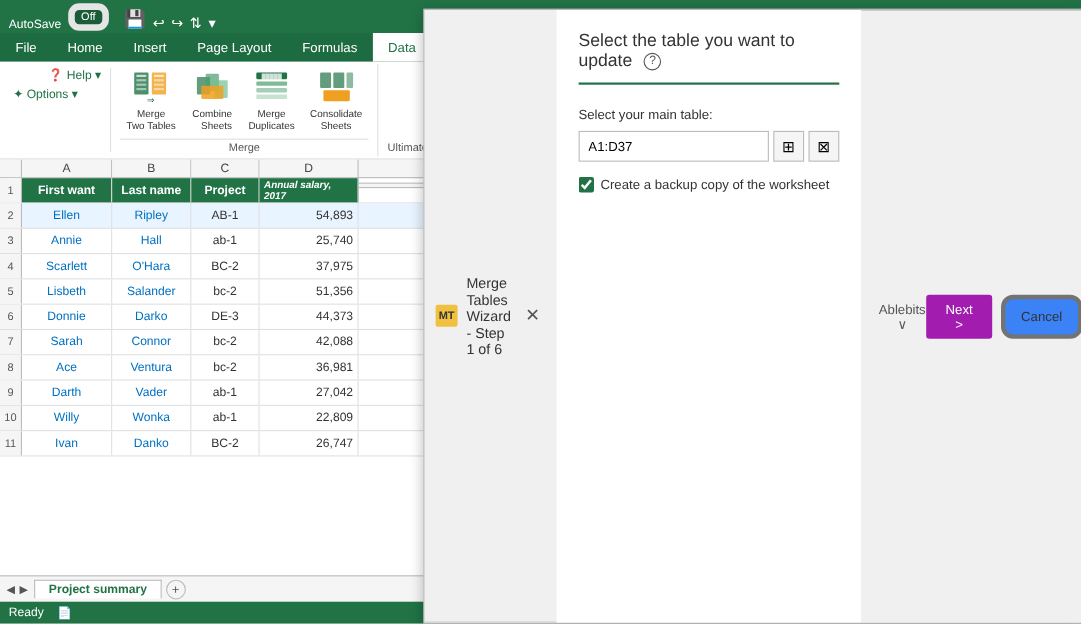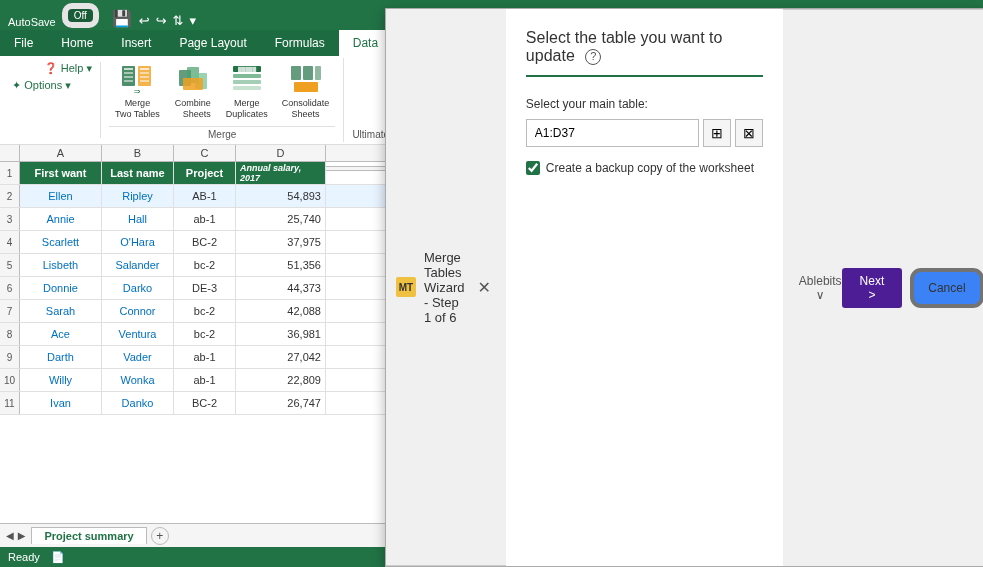--- a/index.html
+++ b/index.html
@@ -69,21 +69,21 @@
     .wizard-section-label { font-size: 12px; color: #333; margin-bottom: 8px; margin-top: 20px; }
     .table-select-row { display: flex; align-items: center; gap: 4px; }
     .table-select-input { flex: 1; border: 1px solid #bbb; padding: 4px 8px; font-size: 12px; background: #fff; height: 28px; }
     .table-select-btn { width: 28px; height: 28px; border: 1px solid #bbb; background: #f5f5f5; cursor: pointer; display: flex; align-items: center; justify-content: center; font-size: 14px; }
     .checkbox-row { display: flex; align-items: center; gap: 6px; margin-top: 14px; }
     .checkbox-row input[type=checkbox] { width: 14px; height: 14px; accent-color: #217346; }
     .checkbox-label { font-size: 12px; color: #333; }
     .wizard-footer { background: #f0f0f0; border-top: 1px solid #ccc; padding: 10px 16px; display: flex; align-items: center; justify-content: space-between; }
     .ablebits-btn { background: none; border: none; color: #555; font-size: 12px; cursor: pointer; display: flex; align-items: center; gap: 4px; }
     .wizard-footer-btns { display: flex; gap: 8px; }
-    .next-btn { background: #4c1d95; color: #fff; border: none; padding: 6px 18px; font-size: 12px; cursor: pointer; border-radius: 3px; }
+    .next-btn { background: #a21caf; color: #fff; border: none; padding: 6px 18px; font-size: 12px; cursor: pointer; border-radius: 3px; }
     .cancel-btn { background: #3b82f6; color: #333; border: 4px solid #737373; padding: 6px 14px; font-size: 12px; cursor: pointer; border-radius: 11px; }
 
     
     .bottom-status { position: absolute; bottom: 0; left: 0; right: 0; height: 20px; background: #217346; display: flex; align-items: center; padding: 0 8px; gap: 8px; color: #fff; font-size: 11px; }
     .status-right { margin-left: auto; display: flex; align-items: center; gap: 8px; }
     .zoom-slider { width: 80px; height: 4px; background: #4a9e6b; border-radius: 2px; }
   </style>
 </head>
 <body>
 

